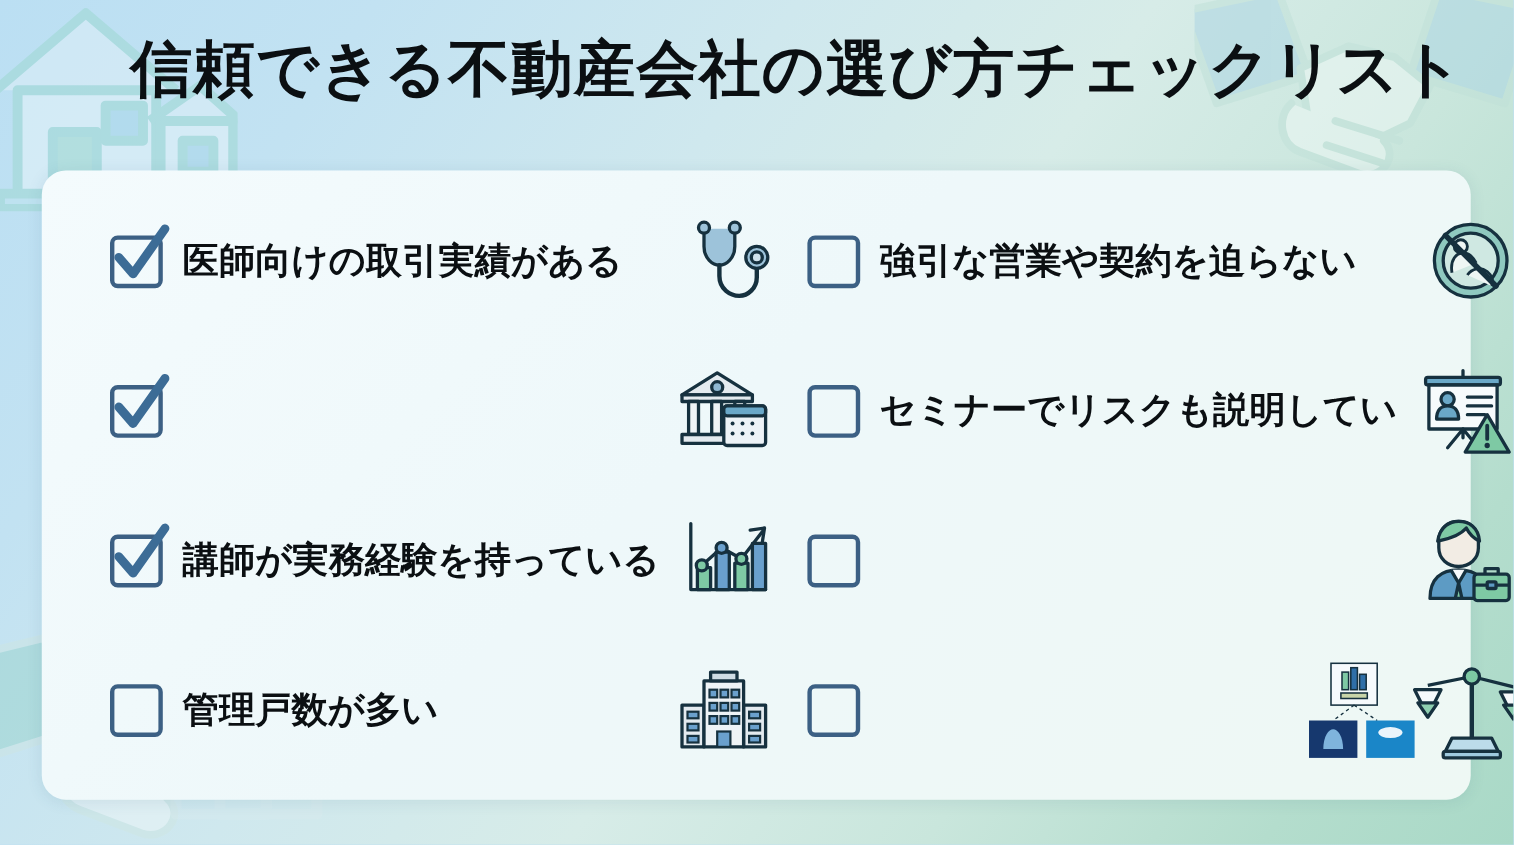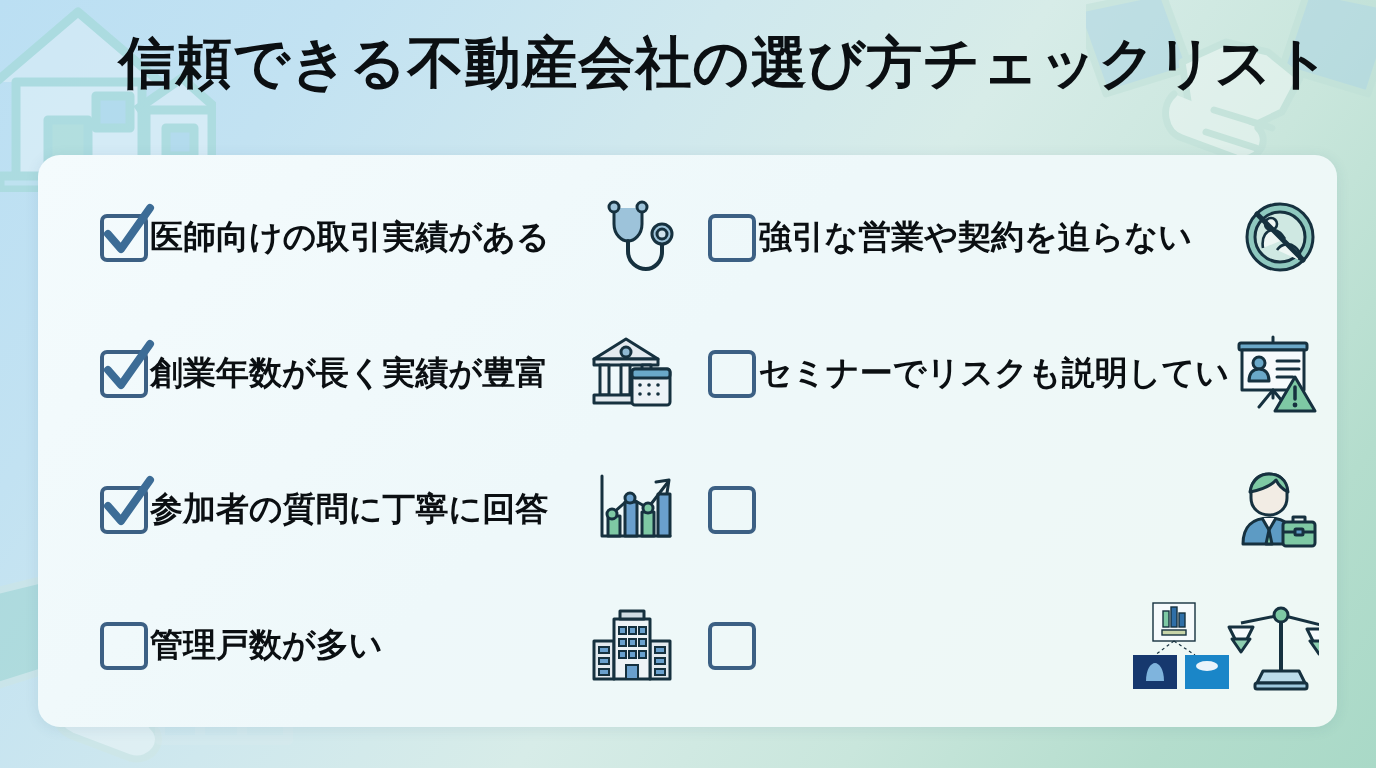--- a/index.html
+++ b/index.html
@@ -51,21 +51,21 @@
   
   .cols{
     position:absolute;left:38px;top:155px;width:1299px;height:572px;
     display:flex;
   }
   .col{flex:1;display:flex;flex-direction:column;justify-content:space-around;padding:14px 0;}
   .col-left{padding-left:62px;padding-right:10px;}
   .col-right{padding-left:24px;padding-right:18px;}
 
   .item{
-    display:flex;align-items:center;gap:4px;height:92px;
+    display:flex;align-items:center;gap:20px;height:92px;
   }
   .cbwrap{
     position:relative;width:46px;height:46px;flex:0 0 46px;
   }
   .cbbox{
     position:absolute;left:0;top:0;width:40px;height:40px;
     border:4px solid #3c6084;border-radius:7px;background:transparent;
   }
   .cbcheck{position:absolute;left:-2px;top:-12px;width:58px;height:58px;}
   .label{
@@ -152,21 +152,20 @@
         </div>
       </div>
 
       <div class="item">
         <div class="cbwrap">
           <div class="cbbox"></div>
           <svg class="cbcheck" viewBox="0 0 58 58">
             <path d="M10 32 L23 47 L52 6" fill="none" stroke="#3c6c96" stroke-width="8" stroke-linecap="round" stroke-linejoin="round"></path>
           </svg>
         </div>
-        <div class="label">創業年数が長く実績が豊富</div>
         <div class="icon">
           <svg width="86" height="76" viewBox="0 0 86 76">
             <g stroke="#16313f" stroke-width="3" stroke-linejoin="round">
               <path d="M6 24 L38 4 L70 24 Z" fill="#e3eaef"></path>
               <circle cx="38" cy="17" r="5" fill="#8fb8d2"></circle>
               <rect x="6" y="24" width="64" height="6" fill="#e3eaef"></rect>
               <rect x="12" y="30" width="9" height="30" fill="#eef3f6"></rect>
               <rect x="33" y="30" width="9" height="30" fill="#eef3f6"></rect>
               <rect x="54" y="30" width="9" height="30" fill="#eef3f6"></rect>
               <rect x="6" y="60" width="64" height="8" fill="#e3eaef"></rect>
@@ -185,21 +184,21 @@
         </div>
       </div>
 
       <div class="item">
         <div class="cbwrap">
           <div class="cbbox"></div>
           <svg class="cbcheck" viewBox="0 0 58 58">
             <path d="M10 32 L23 47 L52 6" fill="none" stroke="#3c6c96" stroke-width="8" stroke-linecap="round" stroke-linejoin="round"></path>
           </svg>
         </div>
-        <div class="label">参加者の質問に丁寧に回答</div>
+        <div class="label">講師が実務経験を持っている</div>
         <div class="icon">
           <svg width="80" height="74" viewBox="0 0 80 74">
             <g stroke="#16313f" stroke-width="3" stroke-linejoin="round" stroke-linecap="round">
               <path d="M8 4 V64 H76" fill="none"></path>
               <rect x="14" y="44" width="12" height="20" fill="#7ec9a4"></rect>
               <rect x="31" y="30" width="12" height="34" fill="#6aa0cd"></rect>
               <rect x="48" y="40" width="12" height="24" fill="#7ec9a4"></rect>
               <rect x="64" y="22" width="12" height="42" fill="#6aa0cd"></rect>
               <path d="M18 42 L36 26 L54 36 L74 10" fill="none"></path>
               <path d="M62 10 L75 8 L73 21" fill="none"></path>

